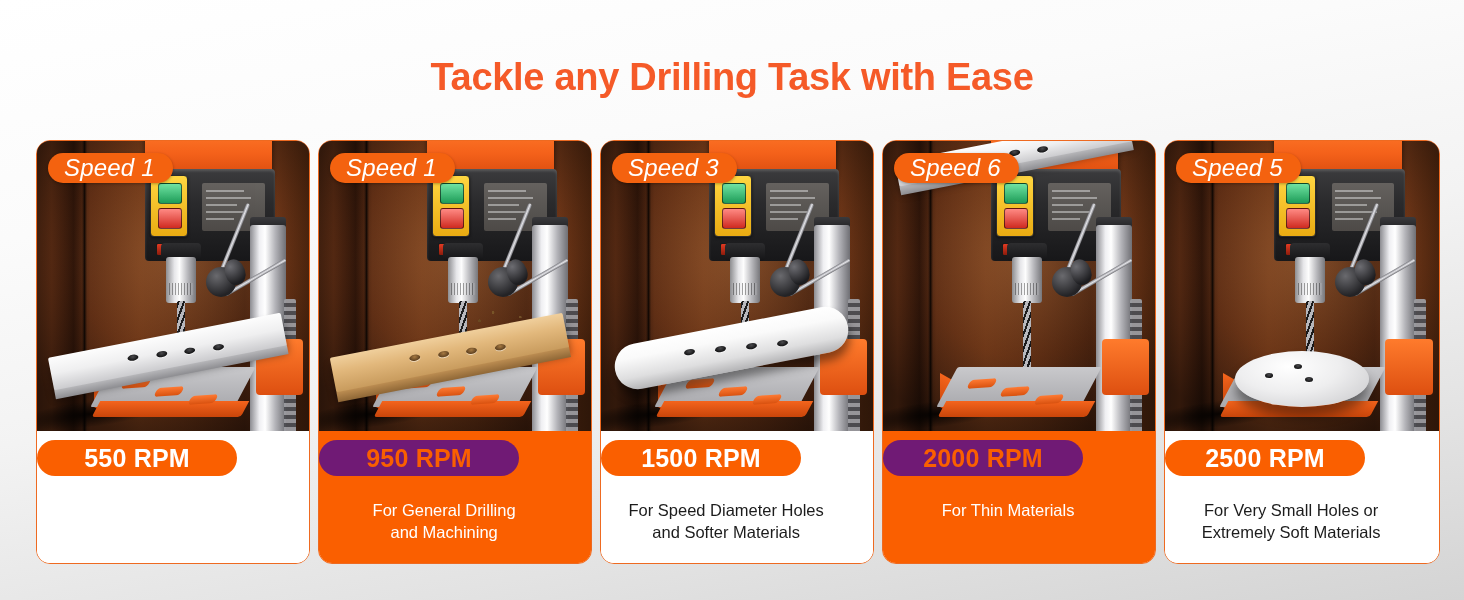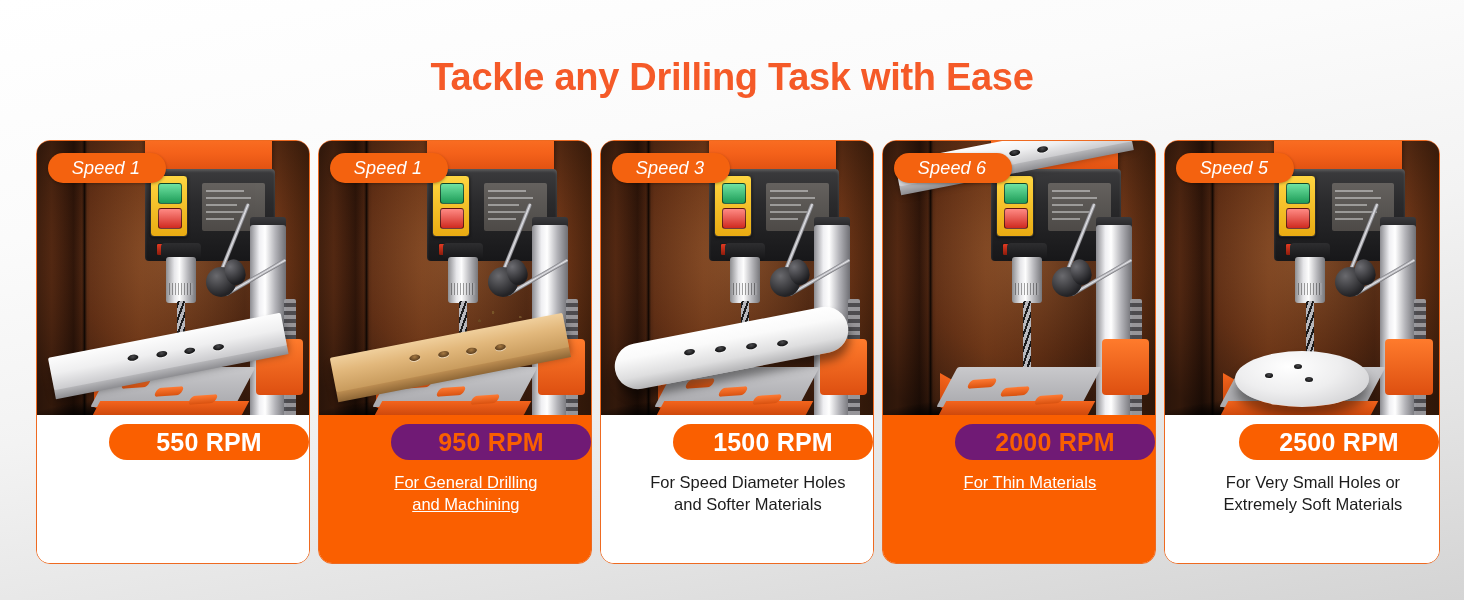--- a/index.html
+++ b/index.html
@@ -403,36 +403,37 @@
     left: 11px; top: 12px;
     height: 30px;
     min-width: 84px;
     padding: 0 18px 0 16px;
     display: flex;
     align-items: center;
     justify-content: center;
     background: #f4620f;
     border-radius: 15px;
     color: #ffffff;
-    font-size: 18px;
+    font-size: 24px;
     font-style: italic;
     letter-spacing: 0.2px;
     z-index: 6;
     box-shadow: 0 1px 3px rgba(0,0,0,0.3);
   }
 
   
   .footer {
     position: absolute;
     left: 0; bottom: 0;
     width: 100%;
-    height: 148px;
+    height: 132px;
     display: flex;
     flex-direction: column;
-    align-items: flex-end;
+    align-items: flex-start;
+    gap: 12px;
   }
   .footer.light { background: #ffffff; }
   .footer.dark  { background: #fa5f00; }
 
   .rpm-pill {
     margin-top: 9px;
     width: 200px;
     height: 36px;
     border-radius: 18px;
     display: flex;
@@ -447,21 +448,21 @@
 
   .desc {
     margin-top: 11px;
     width: 92%;
     text-align: center;
     font-size: 16.5px;
     line-height: 22px;
     white-space: pre-line;
   }
   .footer.light .desc { color: #1c1c1c; }
-  .footer.dark  .desc { color: #ffffff; text-decoration: underline; }
+  .footer.dark  .desc { color: #ffffff; }
 </style>
 </head>
 <body>
 
 <div class="page">
 
   <div class="headline">Tackle any Drilling Task with Ease</div>
 
   <div class="cards">
 

